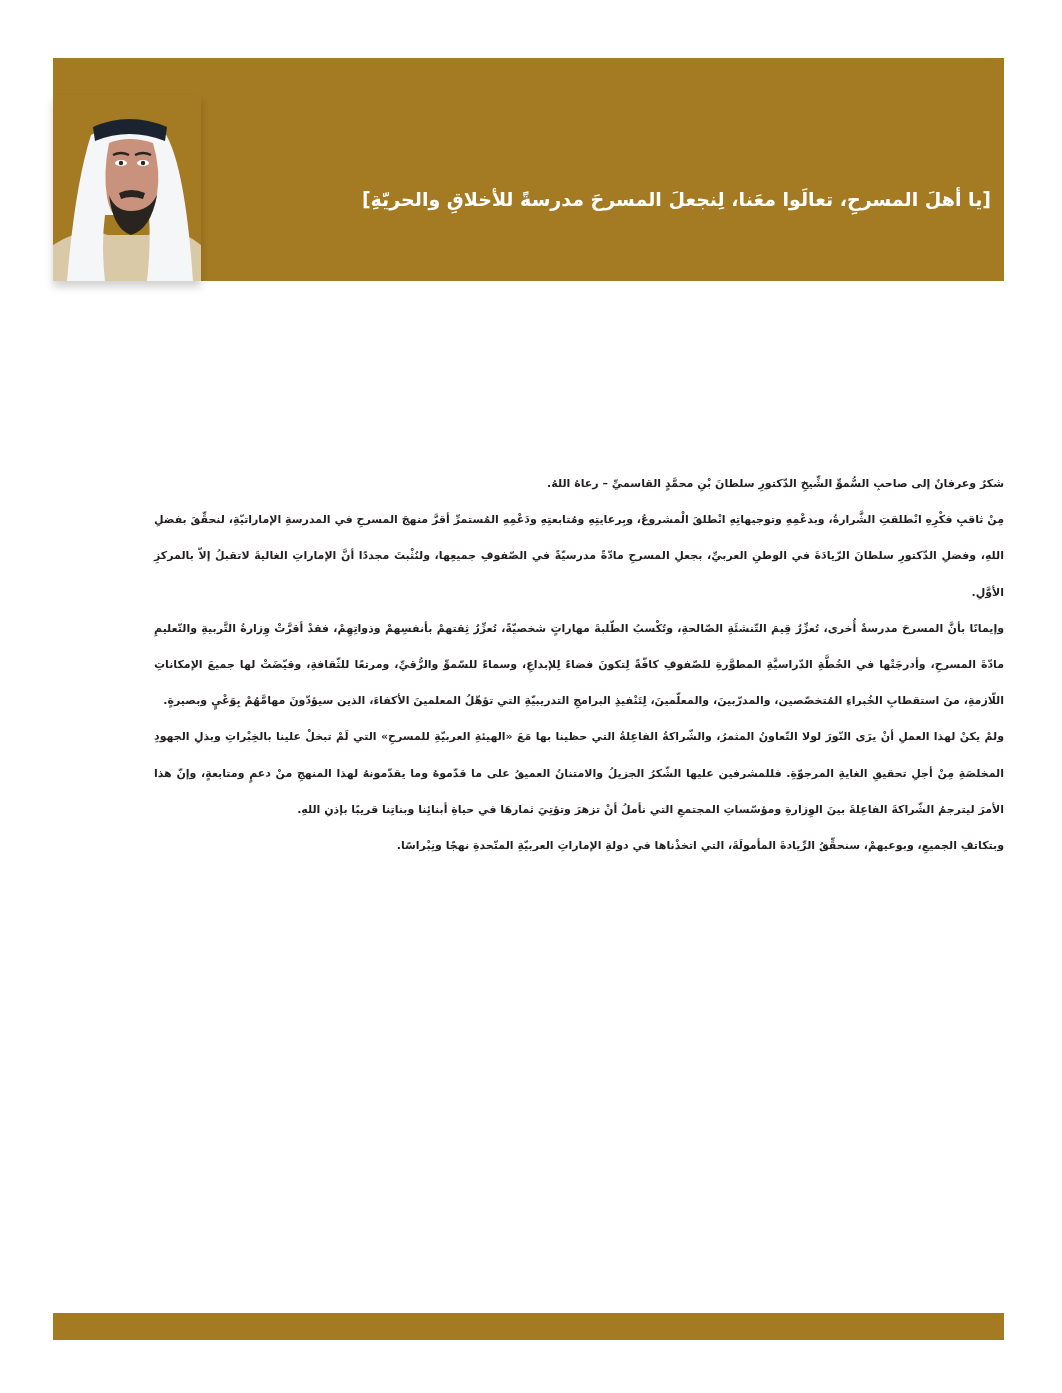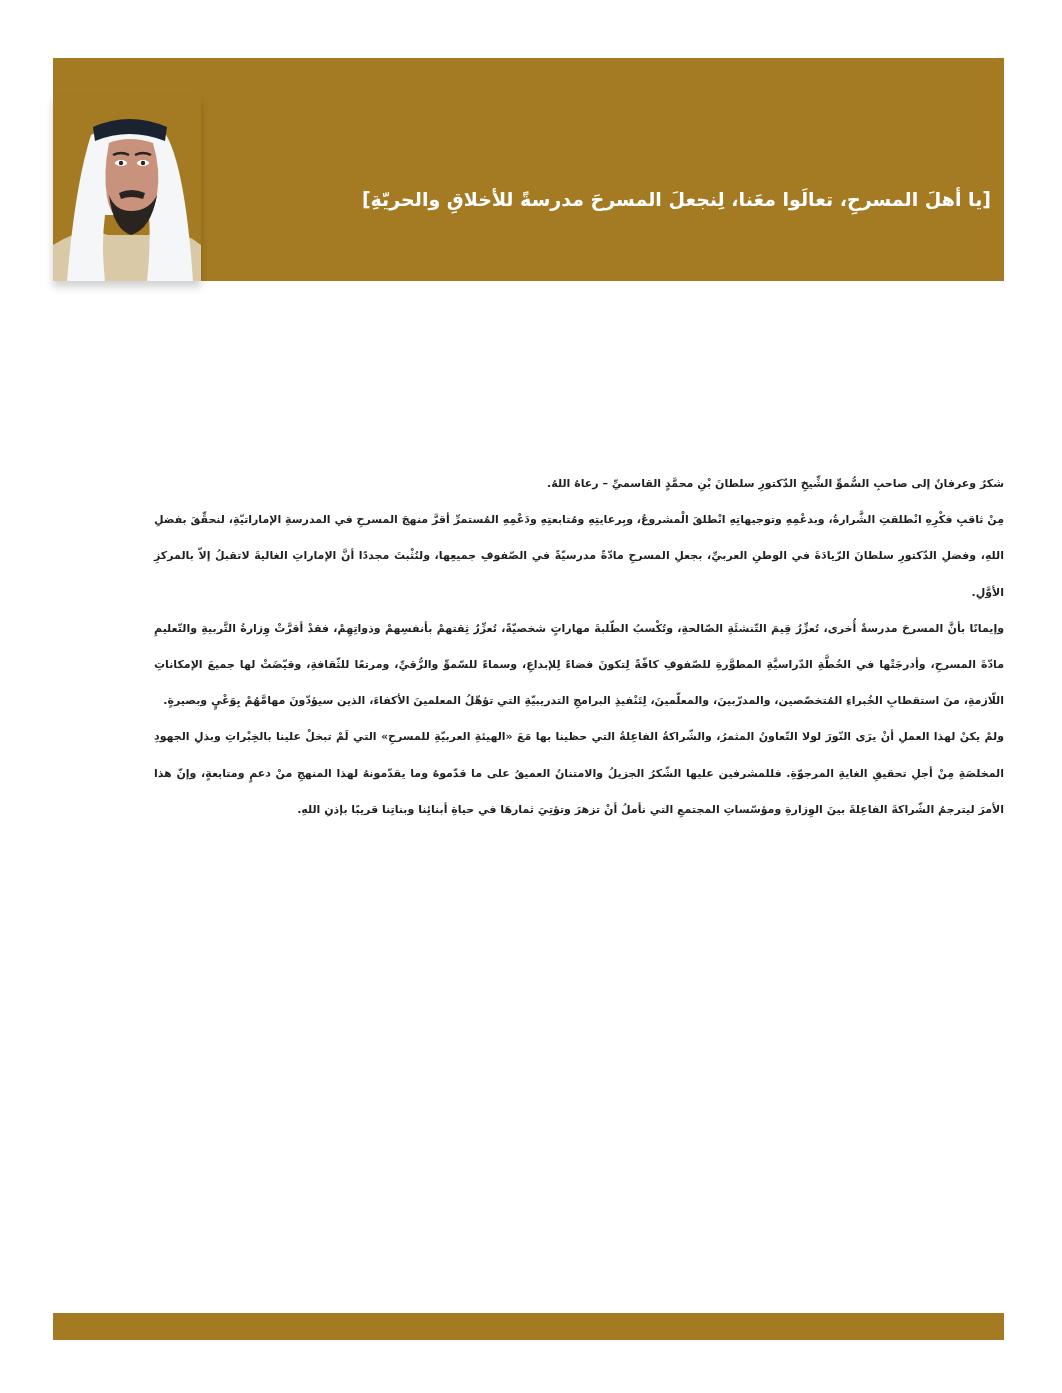--- a/index.html
+++ b/index.html
@@ -102,15 +102,16 @@
 
 <div class="quote">
   <div>[يا أهلَ المسرحِ، تعالَوا معَنا، لِنجعلَ المسرحَ مدرسةً للأخلاقِ والحريّةِ]</div>
 </div>
 
 <div class="content">
   <p>شكرٌ وعرفانٌ إلى صاحبِ السُّموِّ الشِّيخِ الدّكتورِ سلطانَ بْنِ محمَّدٍ القاسميِّ – رعاهُ اللهُ.</p>
   <p>مِنْ ثاقبِ فكْرِهِ انْطلقتِ الشَّرارةُ، وبدعْمِهِ وتوجيهاتِهِ انْطلقَ الْمشروعُ، وبِرعايتِهِ ومُتابعتِهِ ودَعْمِهِ المُستمرِّ أقرَّ منهجَ المسرحِ في المدرسةِ الإماراتيّةِ، لنحقِّقَ بفضلِ اللهِ، وفضلِ الدّكتورِ سلطانَ الرّيادَةَ في الوطنِ العربيِّ، بجعلِ المسرحِ مادّةً مدرسيّةً في الصّفوفِ جميعِها، ولنُثْبتَ مجددًا أنَّ الإماراتِ الغاليةَ لاتقبلُ إلاّ بالمركزِ الأوَّلِ.</p>
   <p>وإيمانًا بأنَّ المسرحَ مدرسةٌ أُخرى، تُعزِّزُ قِيمَ التّنشئَةِ الصّالحةِ، وتُكْسبُ الطّلبةَ مهاراتٍ شخصيّةً، تُعزِّزُ ثِقتهمْ بأنفسِهمْ وذواتِهِمْ، فقدْ أقرَّتْ وِزارةُ التَّربيةِ والتّعليمِ مادّةَ المسرحِ، وأدرجَتْها في الخُطَّةِ الدّراسيَّةِ المطوَّرةِ للصّفوفِ كافّةً لِتكونَ فضاءً لِلإبداعِ، وسماءً للسّموِّ والرُّقيِّ، ومرتعًا للثّقافةِ، وقيّضَتْ لها جميعَ الإمكاناتِ اللّازمةِ، منَ استقطابِ الخُبراءِ المُتخصّصين، والمدرّبينَ، والمعلّمينَ، لِتَنْفيذِ البرامجِ التدريبيّةِ التي تؤهّلُ المعلمينَ الأكفاءَ، الذين سيؤدّونَ مهامَّهُمْ بِوَعْيٍ وبصيرةٍ.</p>
   <p>ولمْ يكنْ لهذا العملِ أنْ يرَى النّورَ لولا التّعاونُ المثمرُ، والشّراكةُ الفاعِلةُ التي حظينا بها مَعَ «الهيئةِ العربيّةِ للمسرحِ» التي لَمْ تبخلْ علينا بالخِبْراتِ وبذلِ الجهودِ المخلصَةِ مِنْ أجلِ تحقيقِ الغايةِ المرجوّةِ. فللمشرفين عليها الشّكرُ الجزيلُ والامتنانُ العميقُ على ما قدّموهُ وما يقدّمونهُ لهذا المنهجِ منْ دعمٍ ومتابعةٍ، وإنّ هذا الأمرَ ليترجمُ الشّراكةَ الفاعِلةَ بينَ الوِزارةِ ومؤسّساتِ المجتمعِ التي نأملُ أنْ تزهرَ وتؤتِيَ ثمارهَا في حياةِ أبنائِنا وبناتِنا قريبًا بإذنِ اللهِ.</p>
+  <p>وبتكاتفِ الجميعِ، وبوعيهمْ، سنحقِّقُ الرِّيادةَ المأمولَةَ، التي اتخذْناها في دولةِ الإماراتِ العربيّةِ المتّحدةِ نهجًا ونِبْراسًا.</p>
 </div>
 
 <div class="footer-bar"></div>
 
 </body></html>

